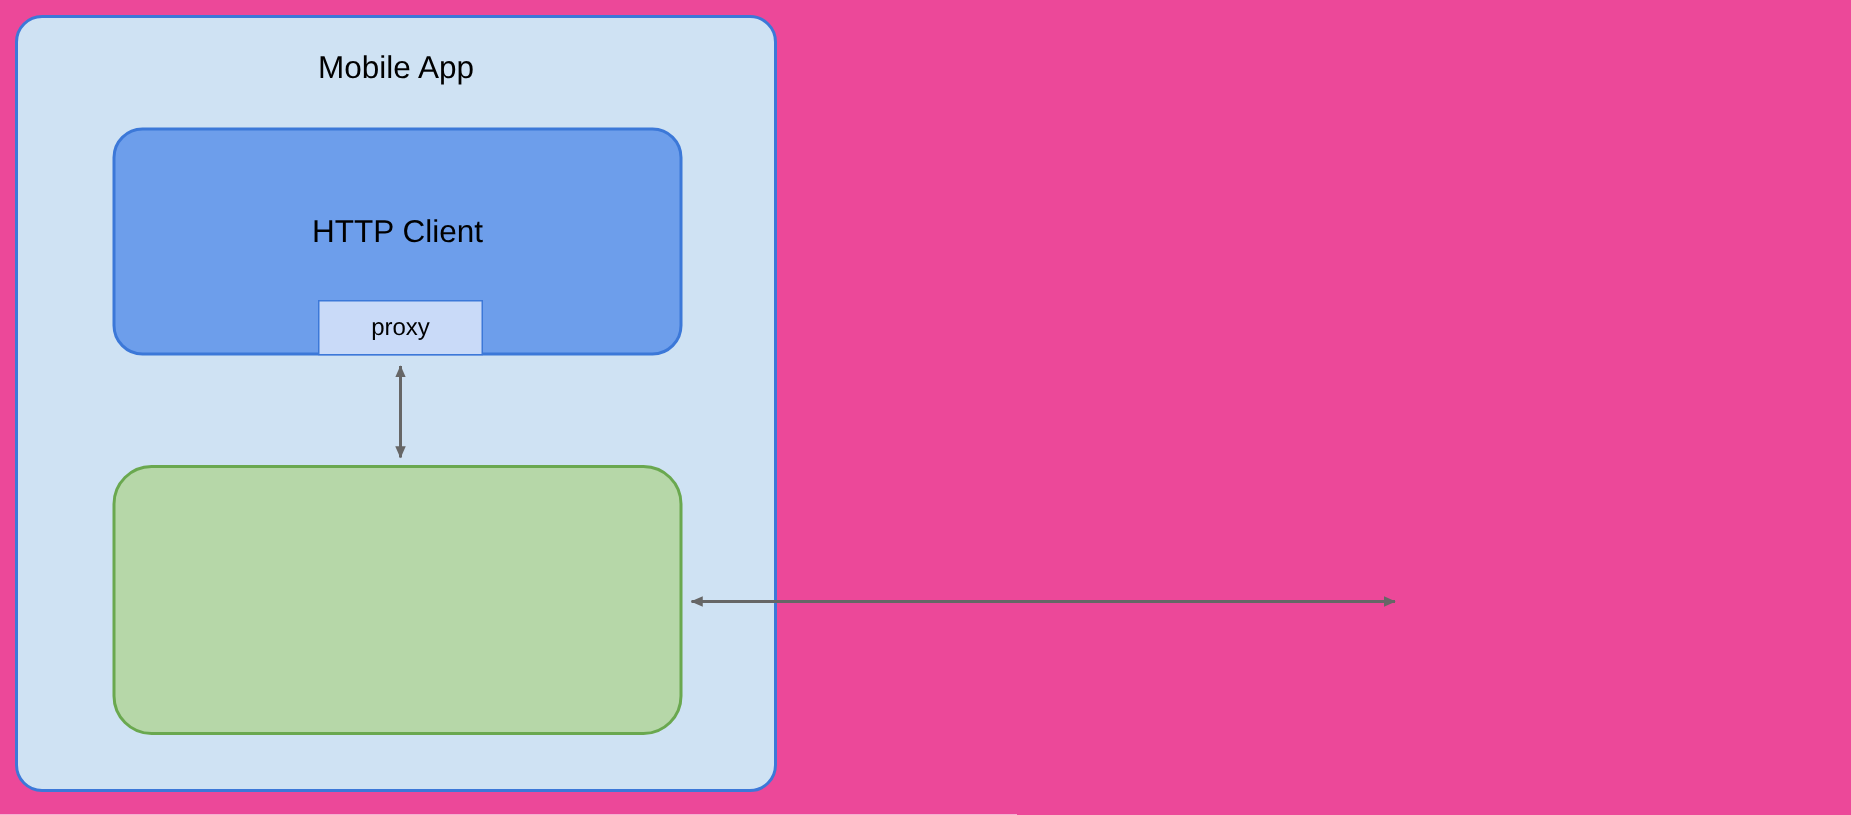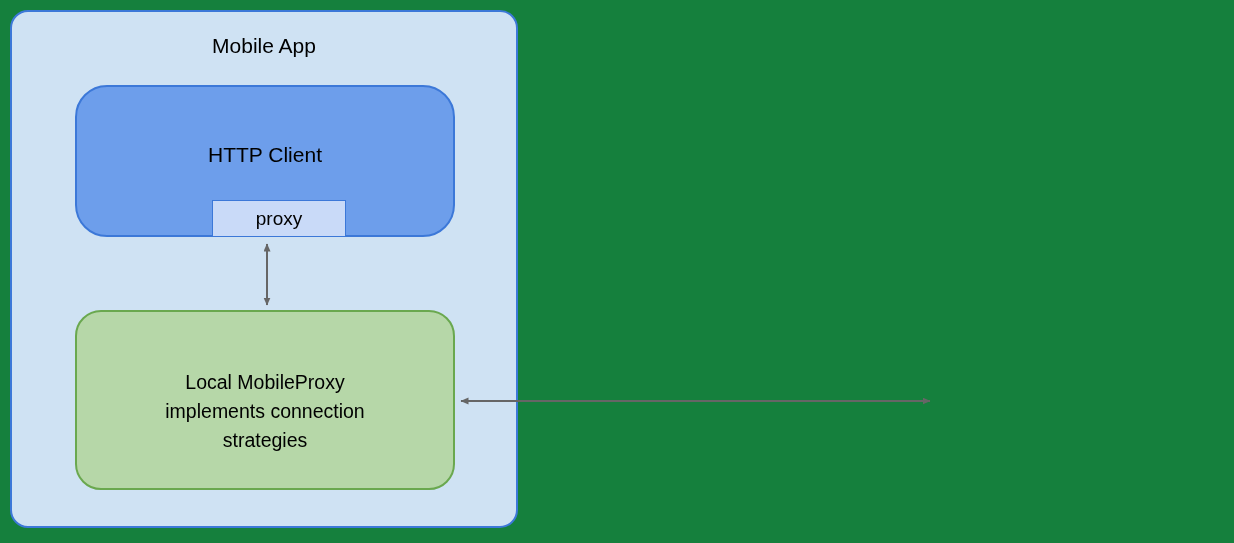--- a/index.html
+++ b/index.html
@@ -3,21 +3,21 @@
 <meta charset="utf-8">
 <style>
   * { box-sizing: border-box; }
   html, body { margin: 0; padding: 0; background: #ffffff; }
   body { font-family: "Liberation Sans", sans-serif; color: #000000; }
 
   .page {
     position: relative;
     width: 1234px;
     height: 543px;
-    background: #15803d;
+    background: #ec4899;
     overflow: hidden;
   }
 
   .node { position: absolute; }
 
   
   .mobile-app {
     left: 10px; top: 10px;
     width: 508px; height: 518px;
     background: #cfe2f3;
@@ -30,37 +30,37 @@
     text-align: center;
     font-size: 21px;
   }
 
   
   .http-client {
     left: 75px; top: 85px;
     width: 380px; height: 152px;
     background: #6d9eeb;
     border: 2px solid #3c78d8;
-    border-radius: 32px;
+    border-radius: 20px;
     display: flex;
     align-items: center;
     justify-content: center;
   }
   .http-client-label { font-size: 21px; margin-top: -12px; }
 
   
   .proxy-box {
     left: 212px; top: 200px;
-    width: 134px; height: 37px;
+    width: 110px; height: 37px;
     background: #c9daf8;
     border: 1.5px solid #3c78d8;
     display: flex;
     align-items: center;
     justify-content: center;
-    font-size: 19px;
+    font-size: 16px;
   }
 
   
   .local-proxy {
     left: 75px; top: 310px;
     width: 380px; height: 180px;
     background: #b6d7a8;
     border: 2px solid #6aa84f;
     border-radius: 26px;
   }
@@ -120,23 +120,20 @@
 
   <div class="node http-client">
     <div class="http-client-label">HTTP Client</div>
   </div>
 
   <div class="node proxy-box">proxy</div>
 
   <div class="node local-proxy"></div>
 
 
-  <div class="local-proxy-label">
-    <span>Local MobileProxy implements connection strategies</span>
-  </div>
 
 
   <svg class="arrow-layer" viewBox="0 0 1234 543" xmlns="http://www.w3.org/2000/svg">
     <defs>
       <marker id="arrowhead" markerWidth="9" markerHeight="8" refX="7.5" refY="3.5" orient="auto-start-reverse" markerUnits="userSpaceOnUse">
         <path d="M0,0 L8,3.5 L0,7 Z" fill="#666666"></path>
       </marker>
     </defs>
     <line x1="267" y1="244" x2="267" y2="305" stroke="#666666" stroke-width="2" marker-start="url(#arrowhead)" marker-end="url(#arrowhead)"></line>
     <line x1="461" y1="401" x2="930" y2="401" stroke="#666666" stroke-width="2" marker-start="url(#arrowhead)" marker-end="url(#arrowhead)"></line>

